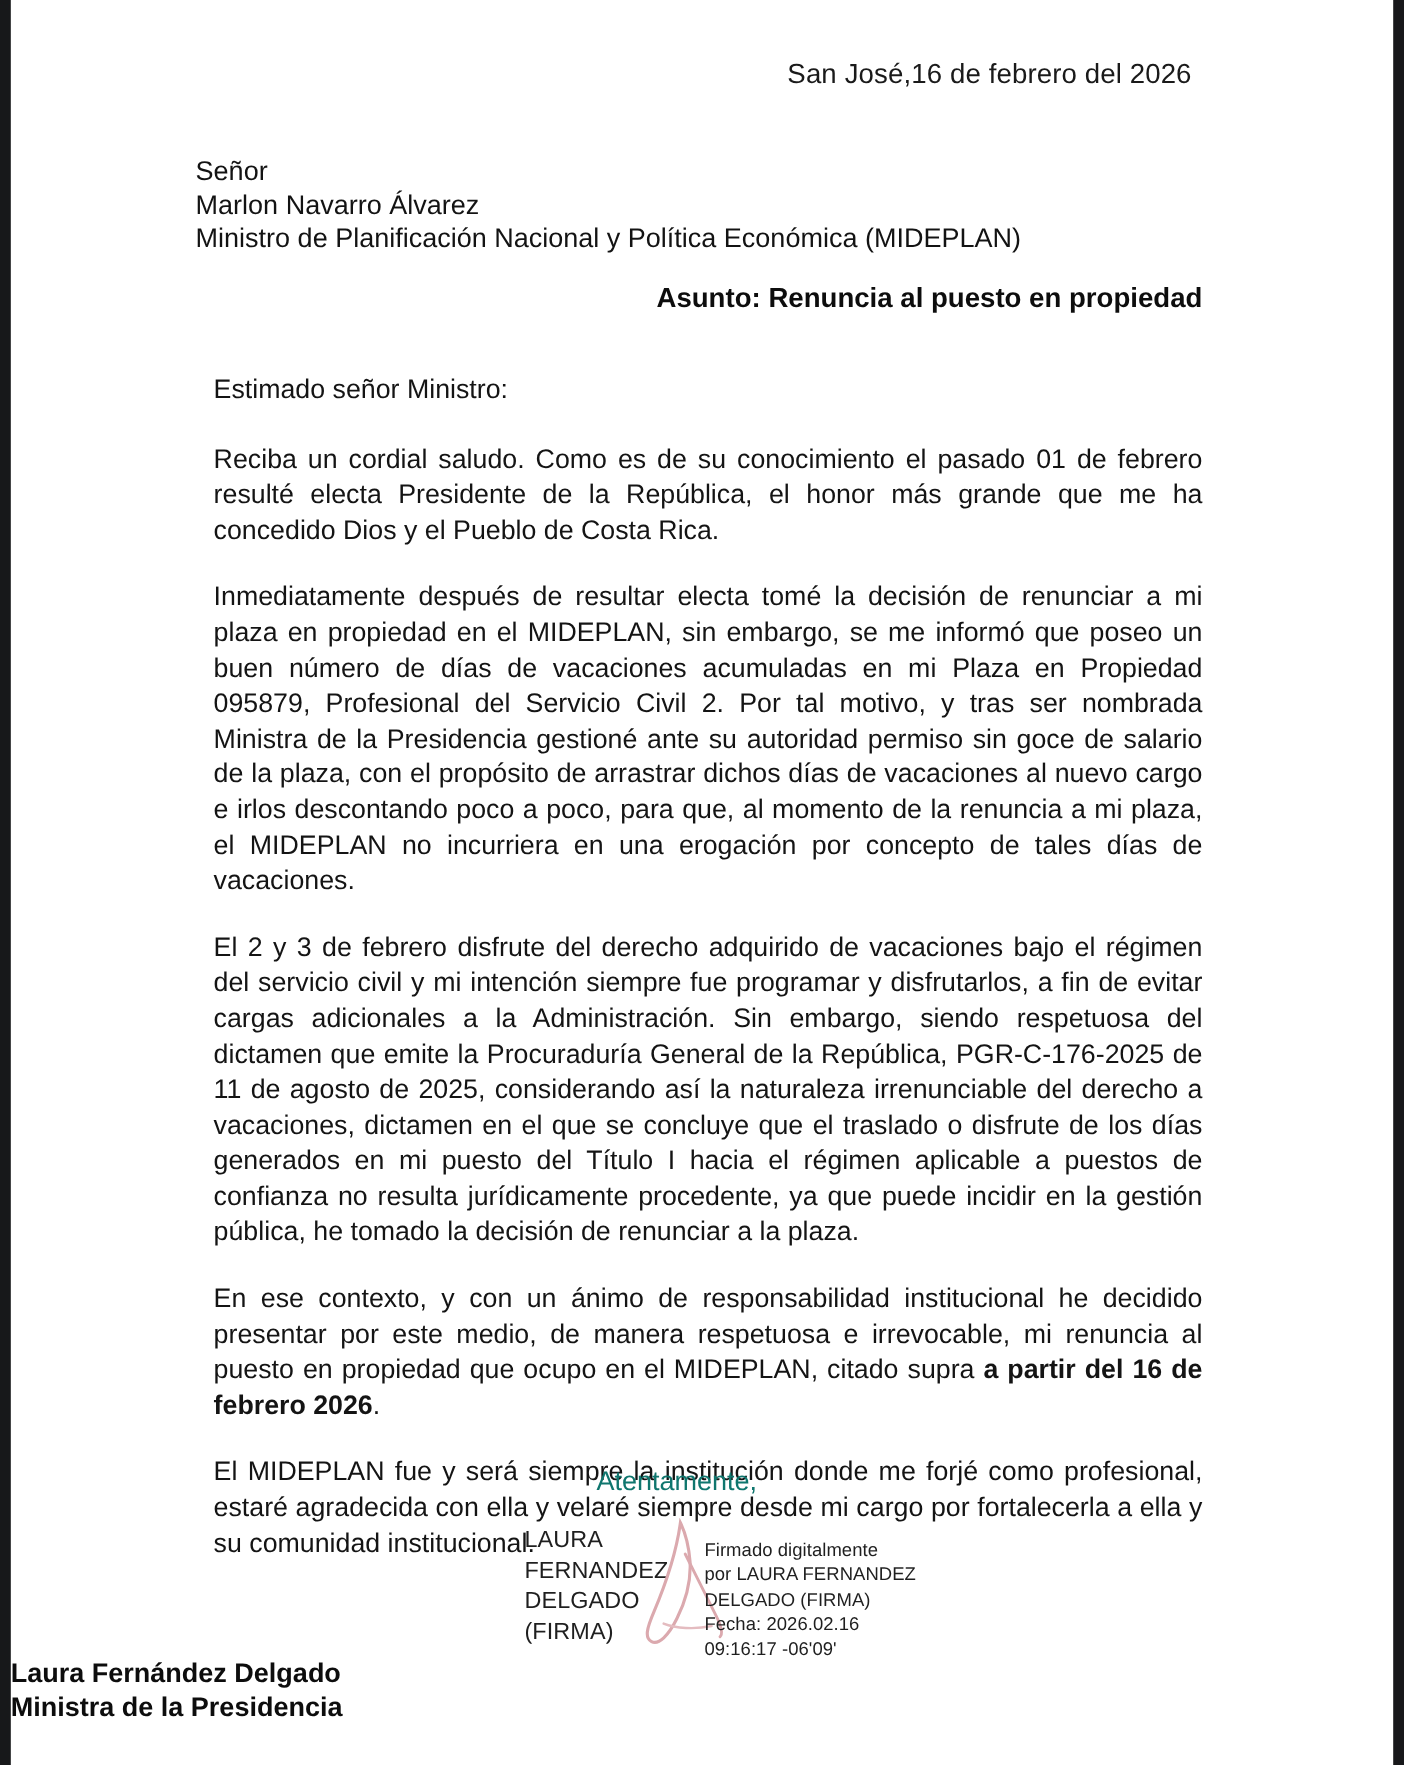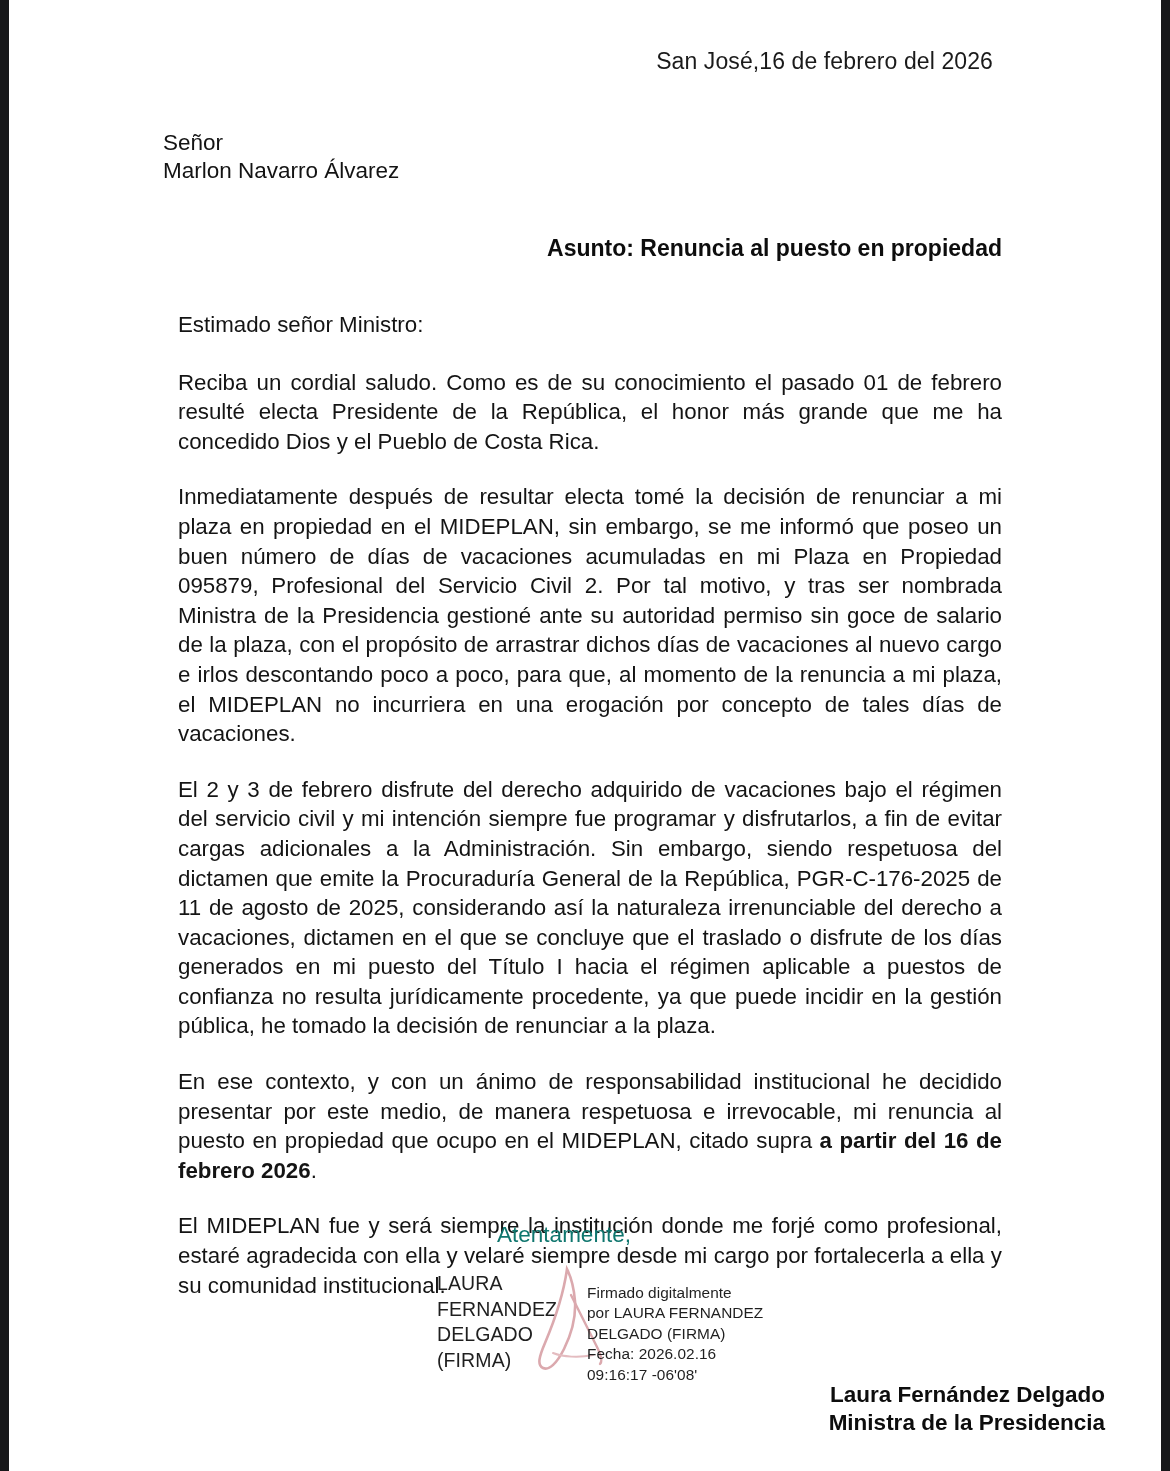--- a/index.html
+++ b/index.html
@@ -134,38 +134,39 @@
     color: #1f1f1f;
     letter-spacing: 0.05px;
     white-space: nowrap;
   }
 
   .signer {
     position: absolute;
     top: 1381px;
     left: 0;
     width: 1096px;
-    text-align: right;
+    text-align: left;
     font-size: 22.5px;
     font-weight: bold;
     line-height: 28px;
     color: #0d0d0d;
   }
 </style>
 </head>
 <body>
 
 <div class="page-sheet">
   <div class="page-inner">
 
     <div class="date-line">San José,16 de febrero del 2026</div>
 
     <div class="recipient">
       <div>Señor</div>
       <div>Marlon Navarro Álvarez</div>
+      <div>Ministro de Planificación Nacional y Política Económica (MIDEPLAN)</div>
     </div>
 
     <div class="subject">Asunto: Renuncia al puesto en propiedad</div>
 
     <div class="body-block">
 
       <p class="greeting">Estimado señor Ministro:</p>
 
       <p class="para">Reciba un cordial saludo. Como es de su conocimiento el pasado 01 de febrero resulté electa Presidente de la República, el honor más grande que me ha concedido Dios y el Pueblo de Costa Rica.</p>
 
@@ -194,21 +195,21 @@
         <path d="M36 4 C 33 26, 25 52, 14 78 C 8 92, 6 100, 12 103 C 18 106, 26 98, 33 84 C 40 70, 45 52, 44 36 C 43 24, 40 12, 36 4 Z" fill="none" stroke="#dba9ae" stroke-width="2.6" stroke-linecap="round"></path>
         <path d="M40 30 C 48 46, 58 66, 66 82 C 70 90, 72 96, 69 99" fill="none" stroke="#dba9ae" stroke-width="2.4" stroke-linecap="round"></path>
         <path d="M22 88 C 32 92, 48 93, 62 90" fill="none" stroke="#e4bcc0" stroke-width="2" stroke-linecap="round"></path>
       </svg>
 
       <div class="sig-detail">
         <div>Firmado digitalmente</div>
         <div>por LAURA FERNANDEZ</div>
         <div>DELGADO (FIRMA)</div>
         <div>Fecha: 2026.02.16</div>
-        <div>09:16:17 -06'08'</div>
+        <div>09:16:17 -06'09'</div>
       </div>
 
     </div>
 
     <div class="signer">
       <div>Laura Fernández Delgado</div>
       <div>Ministra de la Presidencia</div>
     </div>
 
   </div>

